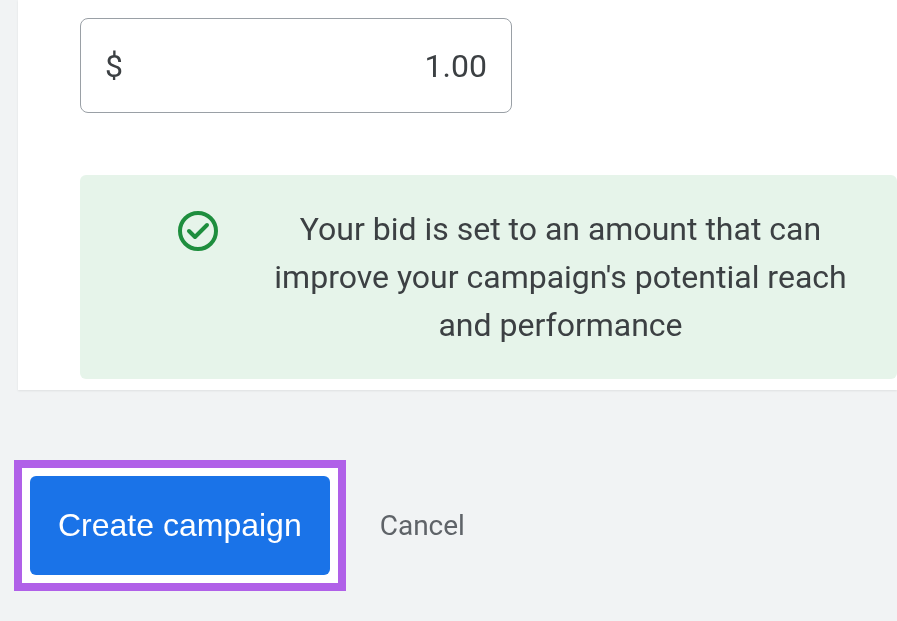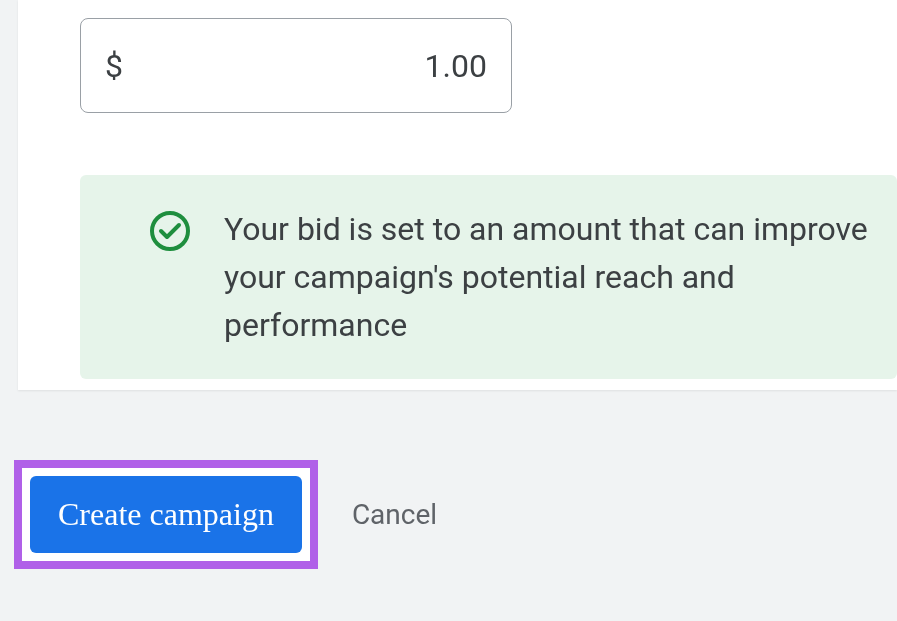--- a/index.html
+++ b/index.html
@@ -45,27 +45,28 @@
       color: #3c4043;
       text-align: right;
       background: transparent;
       font-family: inherit;
       width: 100%;
     }
     .message-box {
       margin-top: 62px;
       background: #e6f4ea;
       border-radius: 6px;
-      padding: 30px 28px 30px 68px;
+      padding: 30px 28px 30px 96px;
       display: flex;
       align-items: flex-start;
       gap: 32px;
       min-height: 140px;
       margin-left: 0;
       width: calc(100% - 0px);
+      text-align: center;
     }
     .check-icon-wrap {
       flex: 0 0 auto;
       margin-top: 4px;
     }
     .message-text {
       font-size: 32px;
       color: #3c4043;
       line-height: 1.5;
     }
@@ -81,22 +82,22 @@
       border: 8px solid #b060e8;
       background: #fff;
       padding: 8px;
       display: inline-block;
     }
     .create-btn {
       background: #1a73e8;
       color: #fff;
       border: none;
       font-size: 32px;
-      font-family: Liberation Serif, serif;
-      padding: 20px 28px;
+      font-family: Liberation Sans, sans-serif;
+      padding: 31px 28px;
       border-radius: 6px;
       cursor: pointer;
     }
     .cancel-btn {
       background: transparent;
       border: none;
       font-size: 28px;
       color: #5f6368;
       font-family: inherit;
       cursor: pointer;

